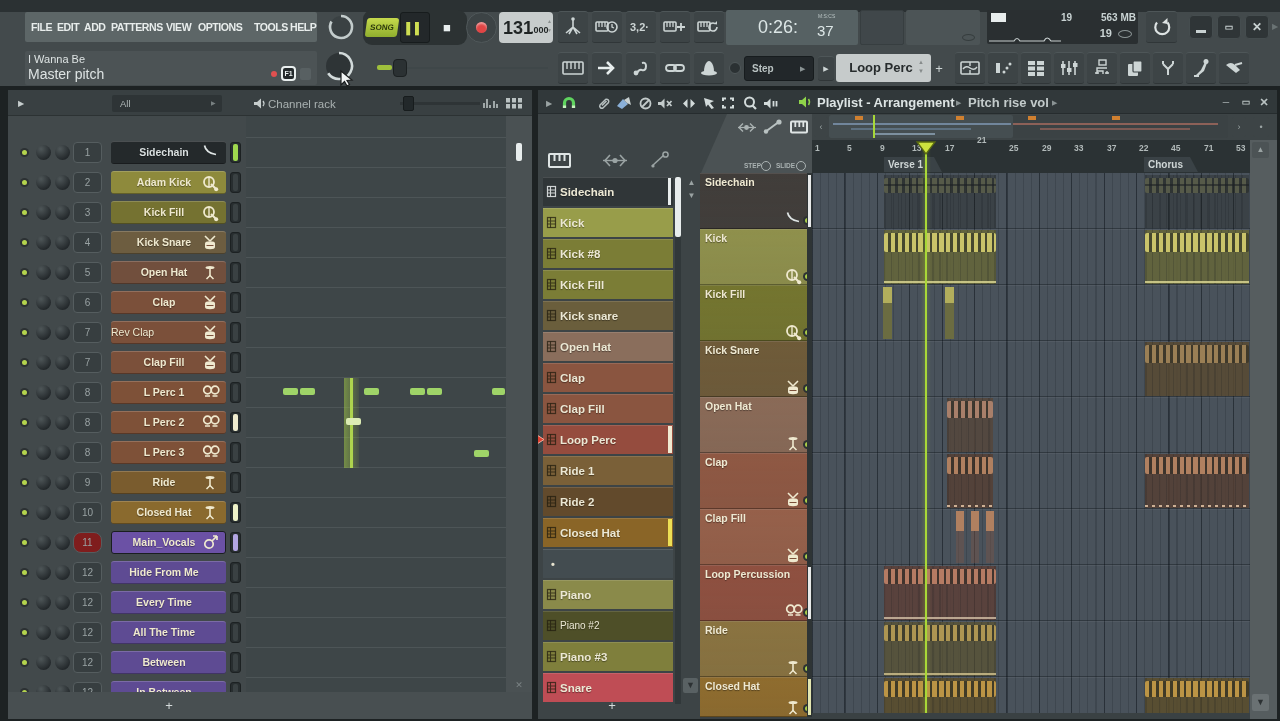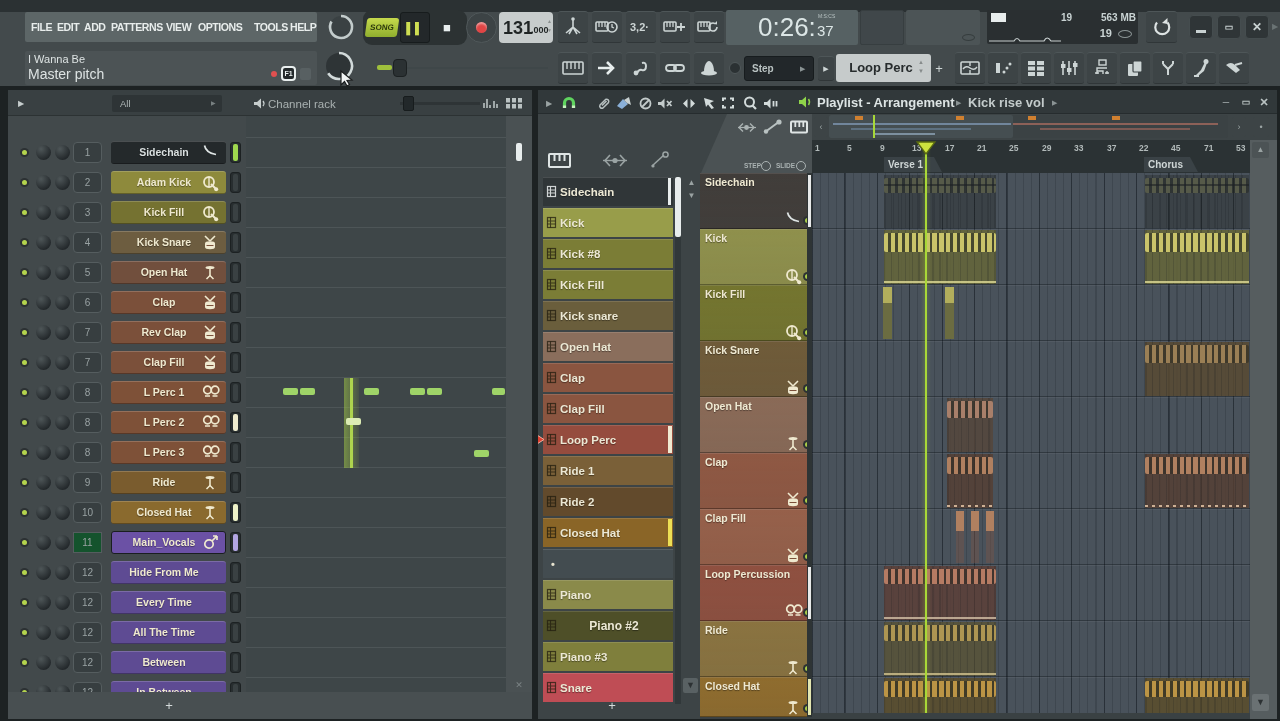--- a/index.html
+++ b/index.html
@@ -74,21 +74,21 @@
   </div>
 <div class="btn" style="left:694px;top:11px;width:30px;height:32px;">
     <svg width="26" height="22">
       <rect x="2" y="6" width="12" height="9" rx="1" fill="none" stroke="#cdd5d5" stroke-width="1.6"></rect>
       <path d="M5 6 L5 11 M8 6 L8 11 M11 6 L11 11" stroke="#cdd5d5" stroke-width="1.3"></path>
       <path d="M21 11 a 4 4 0 1 1 -2 -3.4" stroke="#cdd5d5" stroke-width="1.6" fill="none"></path>
       <path d="M21 5 L21 8.5 L18 8" fill="#cdd5d5"></path>
     </svg>
   </div>
 <div style="left:726px;top:10px;width:132px;height:35px;background:#57625f;background:#566163;border-radius:2px;"></div>
-<div style="left:758px;top:13px;width:70px;height:28px;width:auto;color:#dce6e6;font-size:26px;line-height:28px;letter-spacing:0px;">0:26:</div>
+<div style="left:758px;top:13px;width:70px;height:28px;width:auto;color:#dce6e6;font-size:18px;line-height:28px;letter-spacing:0px;">0:26:</div>
 <div style="left:817px;top:20px;width:26px;height:21px;width:auto;color:#dce6e6;font-size:15px;line-height:21px;">37</div>
 <div style="left:818px;top:13px;width:30px;height:6px;color:#b9c4c4;font-size:5px;line-height:6px;">M:S:CS</div>
 <div style="left:860px;top:10px;width:44px;height:35px;background:#40474a;border-radius:2px;border:1px solid #373e40;"></div>
 <div style="left:906px;top:10px;width:74px;height:35px;background:#4c5456;border-radius:2px;"></div>
 <div style="left:962px;top:34px;width:13px;height:7px;border:1px solid #363d3e;border-radius:50%;"></div>
 <div style="left:987px;top:10px;width:151px;height:34px;background:#2a2f31;border-radius:2px;"></div>
 <div style="left:991px;top:13px;width:15px;height:9px;background:#e8eded;"></div>
 <div style="left:1050px;top:12px;width:22px;height:11px;color:#c9d3d3;font-size:10px;font-weight:bold;text-align:right;line-height:11px;">19</div>
 <div style="left:1090px;top:12px;width:46px;height:11px;color:#c9d3d3;font-size:10px;font-weight:bold;text-align:right;line-height:11px;">563 MB</div>
 <div style="left:1080px;top:27px;width:32px;height:12px;color:#c9d3d3;font-size:11px;font-weight:bold;text-align:right;line-height:12px;">19</div>
@@ -362,21 +362,21 @@
     <use href="#i-snare"></use>
   </svg>
 <div style="left:230px;top:292px;width:11px;height:21px;background:#282e30;border-radius:3px;border:1px solid #1c2122;"></div>
 <div style="left:233px;top:294px;width:5px;height:17px;background:#3a4143;border-radius:2px;"></div>
 <div style="left:20px;top:328px;width:9px;height:9px;background:#2c3133;border-radius:50%;"></div>
 <div style="left:22px;top:330px;width:5px;height:5px;background:#b4d44e;border-radius:50%;"></div>
 <div style="left:36px;top:325px;width:15px;height:15px;background:radial-gradient(circle at 5px 4px,#4e5658,#22272a 75%);border-radius:50%;"></div>
 <div style="left:55px;top:325px;width:15px;height:15px;background:radial-gradient(circle at 5px 4px,#4e5658,#22272a 75%);border-radius:50%;"></div>
 <div style="left:73px;top:322px;width:29px;height:21px;background:#373e40;border-radius:4px;border:1px solid #555d5f;color:#99a2a3;font-size:10px;display:flex;align-items:center;justify-content:center;">7</div>
 <div style="left:111px;top:321px;width:115px;height:23px;background:#7b503a;border-radius:3px;border-top:1px solid rgba(255,255,255,.18);border-bottom:1px solid rgba(0,0,0,.3);"></div>
-<div style="left:111px;top:325px;width:106px;height:15px;color:#efe9cf;font-size:10.5px;font-weight:bold;text-align:center;line-height:15px;text-shadow:0 1px 1px rgba(0,0,0,.4);">Rev Clap</div>
+<div style="left:111px;top:325px;width:106px;height:15px;color:#efe9cf;font-size:10.5px;font-weight:normal;text-align:left;line-height:15px;text-shadow:0 1px 1px rgba(0,0,0,.4);">Rev Clap</div>
 <svg style="left:203px;top:324px;" width="16" height="17">
     <use href="#i-snare"></use>
   </svg>
 <div style="left:230px;top:322px;width:11px;height:21px;background:#282e30;border-radius:3px;border:1px solid #1c2122;"></div>
 <div style="left:233px;top:324px;width:5px;height:17px;background:#3a4143;border-radius:2px;"></div>
 <div style="left:20px;top:358px;width:9px;height:9px;background:#2c3133;border-radius:50%;"></div>
 <div style="left:22px;top:360px;width:5px;height:5px;background:#b4d44e;border-radius:50%;"></div>
 <div style="left:36px;top:355px;width:15px;height:15px;background:radial-gradient(circle at 5px 4px,#4e5658,#22272a 75%);border-radius:50%;"></div>
 <div style="left:55px;top:355px;width:15px;height:15px;background:radial-gradient(circle at 5px 4px,#4e5658,#22272a 75%);border-radius:50%;"></div>
 <div style="left:73px;top:352px;width:29px;height:21px;background:#373e40;border-radius:4px;border:1px solid #555d5f;color:#99a2a3;font-size:10px;display:flex;align-items:center;justify-content:center;">7</div>
@@ -444,21 +444,21 @@
 <div style="left:111px;top:505px;width:106px;height:15px;color:#efe9cf;font-size:10.5px;font-weight:bold;text-align:center;line-height:15px;text-shadow:0 1px 1px rgba(0,0,0,.4);">Closed Hat</div>
 <svg style="left:203px;top:504px;" width="16" height="17">
     <use href="#i-hat"></use>
   </svg>
 <div style="left:230px;top:502px;width:11px;height:21px;background:#282e30;border-radius:3px;border:1px solid #1c2122;"></div>
 <div style="left:233px;top:504px;width:5px;height:17px;background:#eef2c8;border-radius:2px;"></div>
 <div style="left:20px;top:538px;width:9px;height:9px;background:#2c3133;border-radius:50%;"></div>
 <div style="left:22px;top:540px;width:5px;height:5px;background:#b4d44e;border-radius:50%;"></div>
 <div style="left:36px;top:535px;width:15px;height:15px;background:radial-gradient(circle at 5px 4px,#4e5658,#22272a 75%);border-radius:50%;"></div>
 <div style="left:55px;top:535px;width:15px;height:15px;background:radial-gradient(circle at 5px 4px,#4e5658,#22272a 75%);border-radius:50%;"></div>
-<div style="left:73px;top:532px;width:29px;height:21px;background:#14532d;border-radius:0;border:1px solid #555d5f;color:#99a2a3;font-size:10px;display:flex;align-items:center;justify-content:center;">11</div>
+<div style="left:73px;top:532px;width:29px;height:21px;background:#7f1d1d;border-radius:8px;border:1px solid #555d5f;color:#99a2a3;font-size:10px;display:flex;align-items:center;justify-content:center;">11</div>
 <div style="left:111px;top:531px;width:115px;height:23px;background:#6b51a5;border-radius:3px;border:1px solid #1a1e20;"></div>
 <div style="left:111px;top:535px;width:106px;height:15px;color:#efe9cf;font-size:10.5px;font-weight:bold;text-align:center;line-height:15px;text-shadow:0 1px 1px rgba(0,0,0,.4);">Main_Vocals</div>
 <svg style="left:203px;top:534px;" width="16" height="17">
     <use href="#i-mars"></use>
   </svg>
 <div style="left:230px;top:532px;width:11px;height:21px;background:#282e30;border-radius:3px;border:1px solid #1c2122;"></div>
 <div style="left:233px;top:534px;width:5px;height:17px;background:#b3a6e3;border-radius:2px;"></div>
 <div style="left:20px;top:568px;width:9px;height:9px;background:#2c3133;border-radius:50%;"></div>
 <div style="left:22px;top:570px;width:5px;height:5px;background:#b4d44e;border-radius:50%;"></div>
 <div style="left:36px;top:565px;width:15px;height:15px;background:radial-gradient(circle at 5px 4px,#4e5658,#22272a 75%);border-radius:50%;"></div>
@@ -558,21 +558,21 @@
 <svg style="left:763px;top:97px;" width="17" height="14">
     <path d="M1 5 L4 5 L7.5 1.5 L7.5 11.5 L4 8 L1 8 Z" fill="#d3dbdb"></path>
     <path d="M10.5 4 L10.5 9.5 M13.5 4 L13.5 9.5" stroke="#d3dbdb" stroke-width="1.8"></path>
   </svg>
 <svg style="left:797px;top:95px;" width="15" height="14">
     <path d="M2 5 L5 5 L9 1.5 L9 12.5 L5 9 L2 9 Z" fill="#8fd44a"></path>
     <path d="M11.5 4 Q13.5 7 11.5 10" stroke="#8fd44a" stroke-width="1.5" fill="none"></path>
   </svg>
 <div style="left:817px;top:95px;width:170px;height:15px;color:#dde4e4;font-size:13px;font-weight:bold;line-height:15px;">Playlist - Arrangement</div>
 <div style="left:956px;top:98px;width:8px;height:10px;color:#8a9394;font-size:7px;line-height:10px;">▶</div>
-<div style="left:968px;top:95px;width:100px;height:15px;color:#c3cbcb;font-size:13px;font-weight:bold;line-height:15px;">Kick rise vol</div>
+<div style="left:968px;top:95px;width:100px;height:15px;color:#c3cbcb;font-size:13px;font-weight:bold;line-height:15px;">Pitch rise vol</div>
 <div style="left:1052px;top:98px;width:8px;height:10px;color:#8a9394;font-size:7px;line-height:10px;">▶</div>
 <div style="left:1220px;top:97px;width:12px;height:11px;color:#b9c2c2;font-size:9px;font-weight:bold;line-height:11px;text-align:center;">─</div>
 <div style="left:1240px;top:96px;width:12px;height:12px;color:#b9c2c2;font-size:9px;font-weight:bold;line-height:12px;text-align:center;">▭</div>
 <div style="left:1258px;top:96px;width:12px;height:12px;color:#b9c2c2;font-size:11px;font-weight:bold;line-height:12px;text-align:center;">✕</div>
 <svg style="left:548px;top:152px;" width="24" height="17">
     <rect x="1" y="2" width="21" height="13" rx="1" fill="none" stroke="#dfe5e5" stroke-width="2"></rect>
     <path d="M6.5 2 L6.5 9 M11.5 2 L11.5 9 M16.5 2 L16.5 9" stroke="#dfe5e5" stroke-width="2"></path>
   </svg>
 <svg style="left:602px;top:153px;" width="26" height="15">
     <path d="M1 7.5 L25 7.5" stroke="#9aa3a3" stroke-width="1.4"></path>
@@ -668,21 +668,21 @@
 <svg style="left:547px;top:589px;" width="10" height="11">
     <rect x="0.5" y="0.5" width="8" height="10" fill="none" stroke="rgba(35,30,15,.75)" stroke-width="1.2"></rect>
     <path d="M3.5 0.5 L3.5 10.5 M0.5 4 L8.5 4 M0.5 7 L8.5 7" stroke="rgba(35,30,15,.75)" stroke-width="1.1"></path>
   </svg>
 <div style="left:560px;top:588px;width:108px;height:14px;color:#ece8d4;font-size:11.5px;font-weight:bold;line-height:14px;text-shadow:0 1px 1px rgba(0,0,0,.4);white-space:nowrap;">Piano</div>
 <div style="left:543px;top:611px;width:130px;height:29px;background:#4e4f28;border-top:1px solid rgba(255,255,255,.12);"></div>
 <svg style="left:547px;top:620px;" width="10" height="11">
     <rect x="0.5" y="0.5" width="8" height="10" fill="none" stroke="rgba(35,30,15,.75)" stroke-width="1.2"></rect>
     <path d="M3.5 0.5 L3.5 10.5 M0.5 4 L8.5 4 M0.5 7 L8.5 7" stroke="rgba(35,30,15,.75)" stroke-width="1.1"></path>
   </svg>
-<div style="left:560px;top:619px;width:108px;height:14px;color:#ece8d4;font-size:12px;font-weight:bold;line-height:14px;text-shadow:0 1px 1px rgba(0,0,0,.4);white-space:nowrap;text-align:center;">Piano #2</div>
+<div style="left:560px;top:619px;width:108px;height:14px;color:#ece8d4;font-size:10px;font-weight:normal;line-height:14px;text-shadow:0 1px 1px rgba(0,0,0,.4);white-space:nowrap;">Piano #2</div>
 <div style="left:543px;top:642px;width:130px;height:29px;background:#7f7f3c;border-top:1px solid rgba(255,255,255,.12);"></div>
 <svg style="left:547px;top:651px;" width="10" height="11">
     <rect x="0.5" y="0.5" width="8" height="10" fill="none" stroke="rgba(35,30,15,.75)" stroke-width="1.2"></rect>
     <path d="M3.5 0.5 L3.5 10.5 M0.5 4 L8.5 4 M0.5 7 L8.5 7" stroke="rgba(35,30,15,.75)" stroke-width="1.1"></path>
   </svg>
 <div style="left:560px;top:650px;width:108px;height:14px;color:#ece8d4;font-size:11.5px;font-weight:bold;line-height:14px;text-shadow:0 1px 1px rgba(0,0,0,.4);white-space:nowrap;">Piano #3</div>
 <div style="left:543px;top:673px;width:130px;height:29px;background:#bf4d55;border-top:1px solid rgba(255,255,255,.12);"></div>
 <svg style="left:547px;top:682px;" width="10" height="11">
     <rect x="0.5" y="0.5" width="8" height="10" fill="none" stroke="rgba(35,30,15,.75)" stroke-width="1.2"></rect>
     <path d="M3.5 0.5 L3.5 10.5 M0.5 4 L8.5 4 M0.5 7 L8.5 7" stroke="rgba(35,30,15,.75)" stroke-width="1.1"></path>
@@ -726,21 +726,21 @@
 <div style="left:1112px;top:116px;width:8px;height:4px;background:#d08030;"></div>
 <div style="left:873px;top:115px;width:2px;height:23px;background:#a8d838;"></div>
 <div style="left:1232px;top:117px;width:14px;height:20px;background:#3d4446;border-radius:2px;color:#9aa3a3;font-size:9px;line-height:20px;text-align:center;">›</div>
 <div style="left:1253px;top:117px;width:16px;height:20px;background:#3d4446;border-radius:2px;color:#9aa3a3;font-size:9px;line-height:20px;text-align:center;">•</div>
 <div style="left:812px;top:140px;width:438px;height:33px;background:#2b3234;"></div>
 <div style="left:815px;top:143px;width:20px;height:11px;color:#b2baba;font-size:8.5px;font-weight:bold;line-height:11px;">1</div>
 <div style="left:847px;top:143px;width:20px;height:11px;color:#b2baba;font-size:8.5px;font-weight:bold;line-height:11px;">5</div>
 <div style="left:880px;top:143px;width:20px;height:11px;color:#b2baba;font-size:8.5px;font-weight:bold;line-height:11px;">9</div>
 <div style="left:912px;top:143px;width:20px;height:11px;color:#b2baba;font-size:8.5px;font-weight:bold;line-height:11px;">13</div>
 <div style="left:945px;top:143px;width:20px;height:11px;color:#b2baba;font-size:8.5px;font-weight:bold;line-height:11px;">17</div>
-<div style="left:977px;top:143px;width:20px;height:11px;color:#b2baba;font-size:8.5px;font-weight:bold;line-height:11px;">21</div>
+<div style="left:977px;top:135px;width:20px;height:11px;color:#b2baba;font-size:8.5px;font-weight:bold;line-height:11px;">21</div>
 <div style="left:1009px;top:143px;width:20px;height:11px;color:#b2baba;font-size:8.5px;font-weight:bold;line-height:11px;">25</div>
 <div style="left:1042px;top:143px;width:20px;height:11px;color:#b2baba;font-size:8.5px;font-weight:bold;line-height:11px;">29</div>
 <div style="left:1074px;top:143px;width:20px;height:11px;color:#b2baba;font-size:8.5px;font-weight:bold;line-height:11px;">33</div>
 <div style="left:1107px;top:143px;width:20px;height:11px;color:#b2baba;font-size:8.5px;font-weight:bold;line-height:11px;">37</div>
 <div style="left:1139px;top:143px;width:20px;height:11px;color:#b2baba;font-size:8.5px;font-weight:bold;line-height:11px;">22</div>
 <div style="left:1171px;top:143px;width:20px;height:11px;color:#b2baba;font-size:8.5px;font-weight:bold;line-height:11px;">45</div>
 <div style="left:1204px;top:143px;width:20px;height:11px;color:#b2baba;font-size:8.5px;font-weight:bold;line-height:11px;">71</div>
 <div style="left:1236px;top:143px;width:20px;height:11px;color:#b2baba;font-size:8.5px;font-weight:bold;line-height:11px;">53</div>
 <div style="left:884px;top:157px;width:58px;height:15px;background:#3a4246;clip-path:polygon(0 0,50px 0,58px 15px,0 15px);"></div>
 <div style="left:888px;top:158px;width:50px;height:13px;color:#cfd6d6;font-size:10px;font-weight:bold;line-height:13px;">Verse 1</div>

